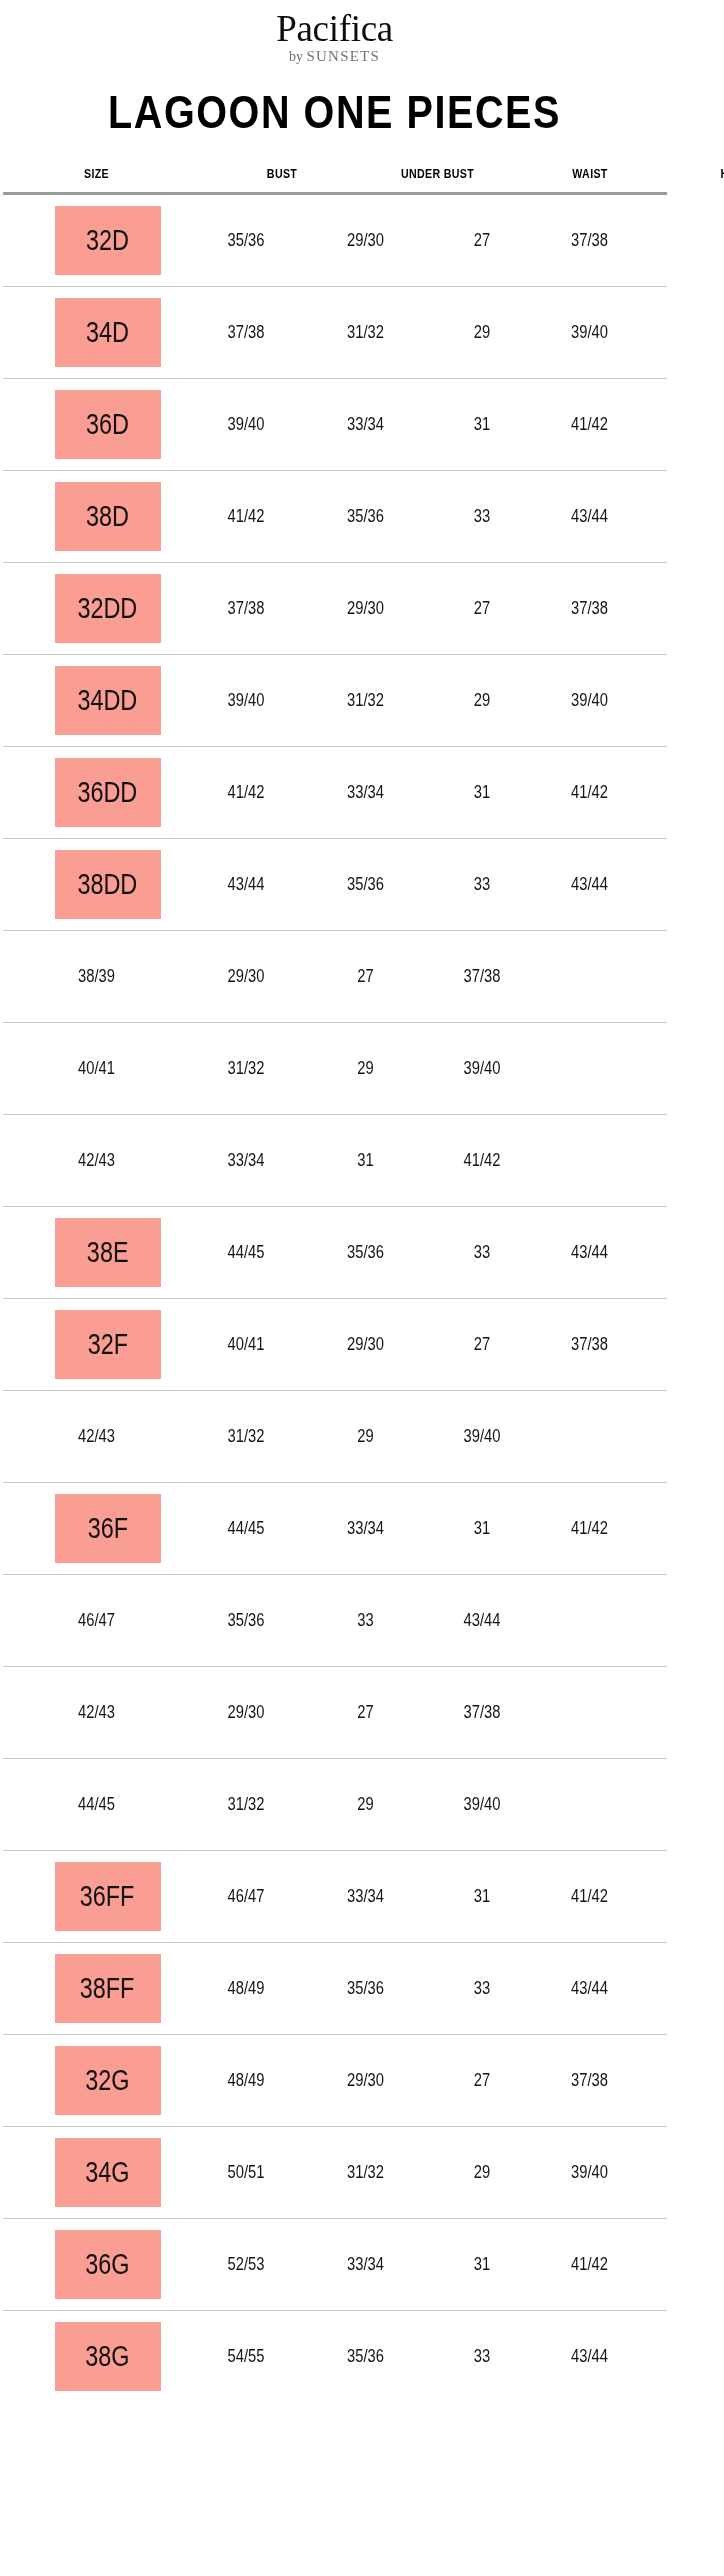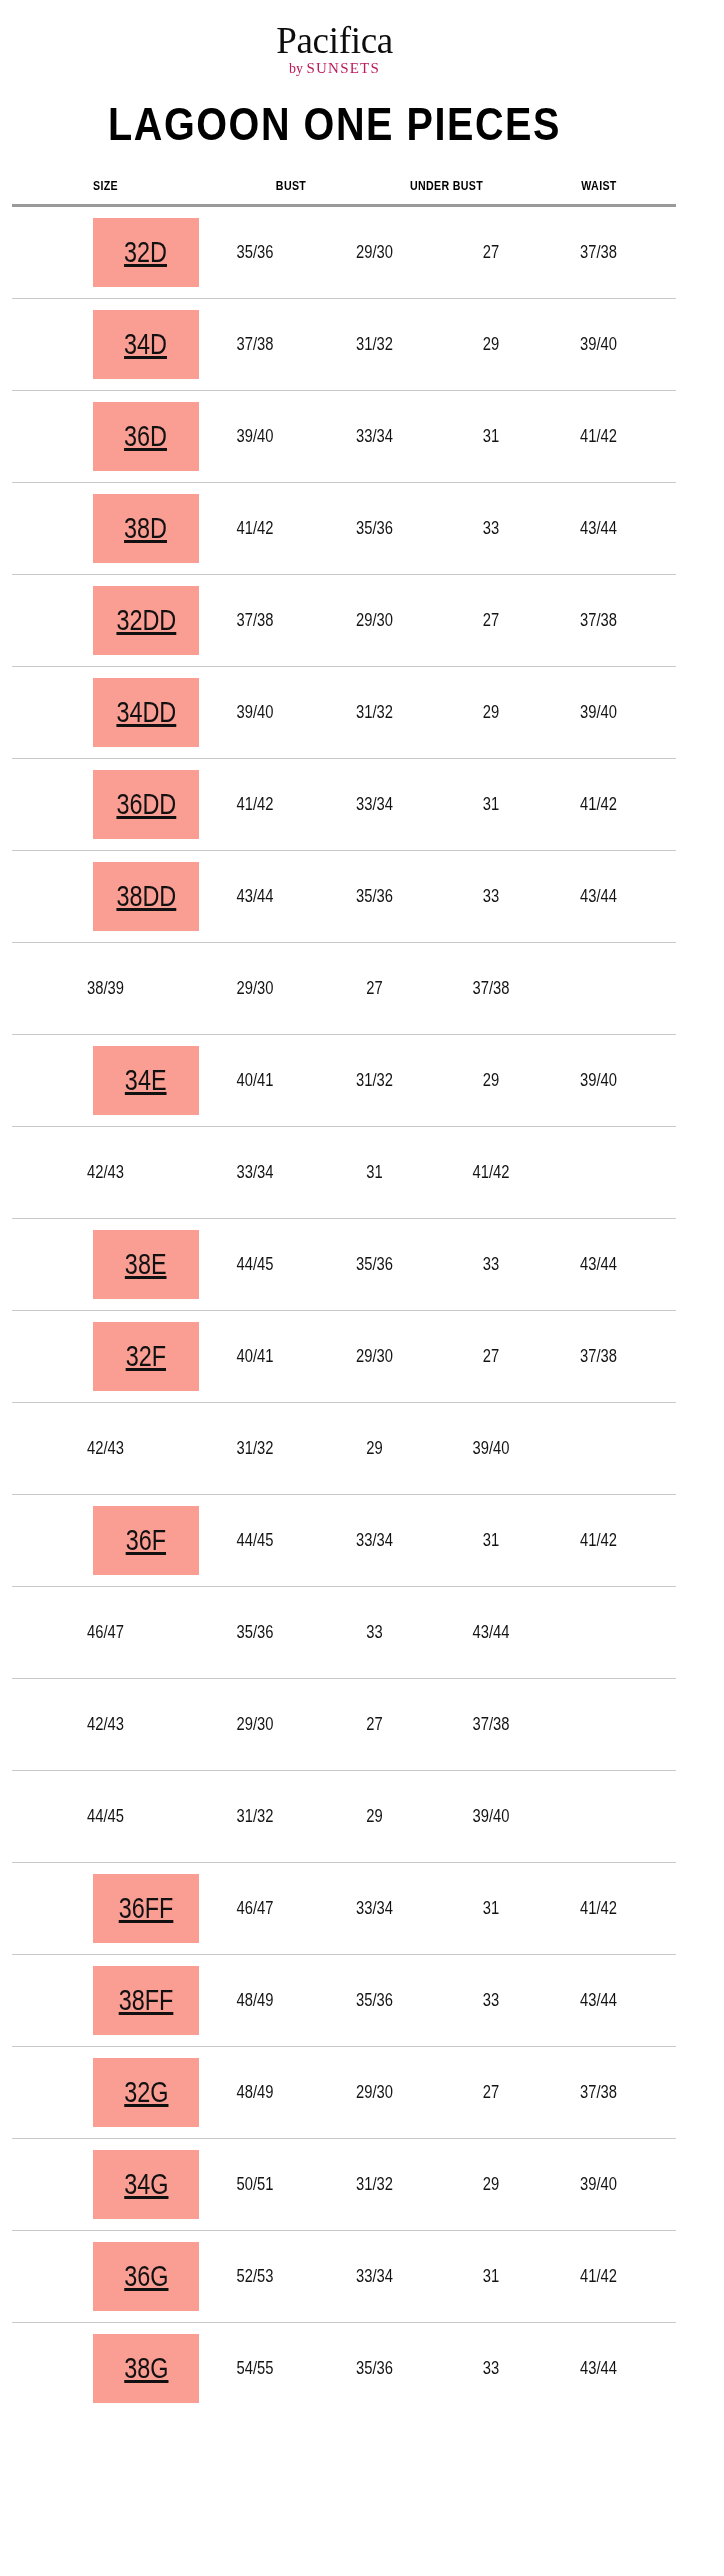--- a/index.html
+++ b/index.html
@@ -14,21 +14,21 @@
     font-family: "Liberation Sans", sans-serif;
     color: #111111;
     -webkit-font-smoothing: antialiased;
   }
 
   .page {
     width: 669px;
     min-height: 2576px;
     background: #ffffff;
     position: relative;
-    padding: 12px;
+    padding: 0;
   }
 
   
   .brand {
     width: 100%;
     text-align: center;
     padding-top: 11px;
   }
 
   .brand-name {
@@ -39,21 +39,21 @@
     color: #0d0d0d;
     font-weight: 400;
     display: block;
   }
 
   .brand-sub {
     display: block;
     margin-top: 1.2px;
     font-family: "Liberation Serif", "DejaVu Serif", serif;
     font-size: 15px;
-    color: #be185d;
+    color: #737373;
     letter-spacing: 0.3px;
   }
   .brand-sub .by {
     font-style: normal;
     font-size: 14px;
     letter-spacing: 0;
   }
   .brand-sub .sunsets {
     letter-spacing: 1.2px;
   }
@@ -123,23 +123,22 @@
   .row .cells {
     display: grid;
     grid-template-columns: 187px 112px 127px 106px 109px;
     align-items: center;
     min-height: 91px;
   }
 
   .size-cell {
     display: flex;
     align-items: center;
-    justify-content: flex-end;
+    justify-content: center;
     padding-left: 23px;
-    text-decoration: underline;
   }
 
   .size-badge {
     background: #fa9d93;
     width: 106px;
     height: 69px;
     display: flex;
     align-items: center;
     justify-content: center;
   }
@@ -299,25 +298,20 @@
         <div class="row">
           <div class="cells">
             <div class="val">38/39</div>
             <div class="val">29/30</div>
             <div class="val">27</div>
             <div class="val">37/38</div>
           </div>
         </div>
         <div class="row">
           <div class="cells">
-            <div class="size-cell">
-              <div class="size-badge">
-                <span>34E</span>
-              </div>
-            </div>
             <div class="val">40/41</div>
             <div class="val">31/32</div>
             <div class="val">29</div>
             <div class="val">39/40</div>
           </div>
         </div>
         <div class="row">
           <div class="cells">
             <div class="val">42/43</div>
             <div class="val">33/34</div>

